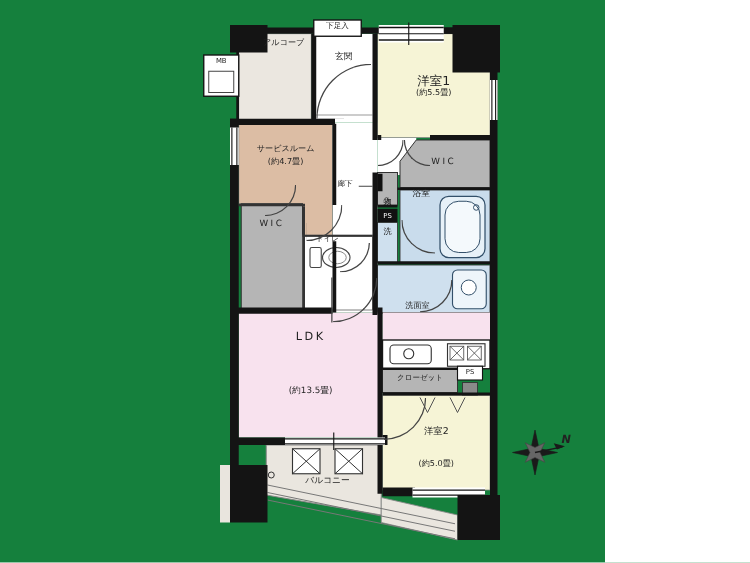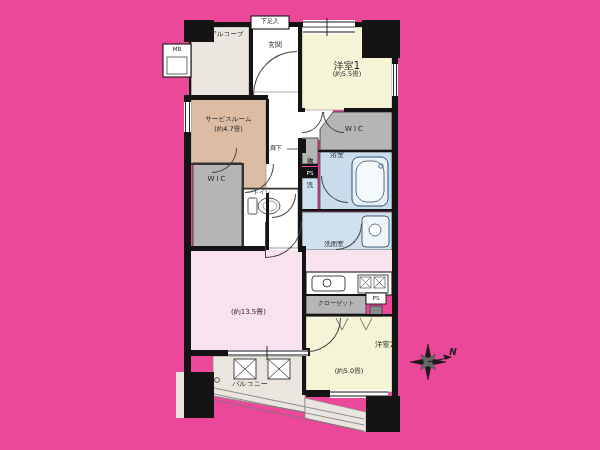--- a/index.html
+++ b/index.html
@@ -1,16 +1,16 @@
 <!DOCTYPE html>
 <html><head>
 <meta charset="utf-8">
 <style>
   html,body{margin:0;padding:0;background:#fff;}
-  #stage{position:relative;width:600px;height:450px;background:#ec4899;overflow:hidden;
+  #stage{position:relative;width:484px;height:450px;background:#15803d;overflow:hidden;
          font-family:"DejaVu Sans",sans-serif;color:#1a1a1a;}
   #plan-svg{position:absolute;left:0;top:0;}
   .lbl{position:absolute;text-align:center;white-space:nowrap;line-height:1.1;
        color:#222;letter-spacing:0;}
   .vert{writing-mode:vertical-rl;text-orientation:upright;}
   
   .arc{position:absolute;box-sizing:border-box;}
   .arc-tl{border-top:1.1px solid #444;border-left:1.1px solid #444;border-top-left-radius:100% 100%;}
   .arc-bl{border-bottom:1.1px solid #444;border-left:1.1px solid #444;border-bottom-left-radius:100% 100%;}
   .arc-br{border-bottom:1.1px solid #444;border-right:1.1px solid #444;border-bottom-right-radius:100% 100%;}
@@ -178,22 +178,23 @@
 <div class="lbl" style="left:191px;top:116px;width:75px;font-size:6.5px;">サービスルーム</div>
 <div class="lbl" style="left:191px;top:126px;width:75px;font-size:6.5px;">(約4.7畳)</div>
 <div class="lbl" style="left:193px;top:176px;width:49px;font-size:7px;letter-spacing:2px;">WIC</div>
 <div class="lbl" style="left:240px;top:189px;width:44px;font-size:6px;">トイレ</div>
 <div class="lbl" style="left:266px;top:145px;width:20px;font-size:6px;">廊下</div>
 <div class="lbl vert" style="left:306px;top:140px;height:24px;font-size:6.5px;">物入</div>
 <div class="lbl" style="left:302px;top:169.5px;width:16px;font-size:5.5px;color:#fff;">PS</div>
 <div class="lbl" style="left:302px;top:182px;width:16px;font-size:6.5px;">洗</div>
 <div class="lbl" style="left:320px;top:152px;width:34px;font-size:7px;">浴室</div>
 <div class="lbl" style="left:314px;top:209px;width:40px;font-size:6.5px;margin-top:32px;">洗面室</div>
+<div class="lbl" style="left:191px;top:266px;width:115px;font-size:9px;letter-spacing:2px;">LDK</div>
 <div class="lbl" style="left:191px;top:278px;width:115px;font-size:7px;margin-top:31px;">(約13.5畳)</div>
 <div class="lbl" style="left:306px;top:299.5px;width:60px;font-size:6px;">クローゼット</div>
 <div class="lbl" style="left:366px;top:295px;width:20px;font-size:5.5px;">PS</div>
-<div class="lbl" style="left:306px;top:341px;width:86px;font-size:7.5px;margin-left:36px;">洋室2</div>
+<div class="lbl" style="left:306px;top:341px;width:86px;font-size:7.5px;">洋室2</div>
 <div class="lbl" style="left:306px;top:352px;width:86px;font-size:6.5px;margin-top:16px;">(約5.0畳)</div>
-<div class="lbl" style="left:218px;top:381px;width:64px;font-size:7px;">バルコニー</div>
+<div class="lbl" style="left:230px;top:381px;width:64px;font-size:7px;">バルコニー</div>
 <div class="lbl" style="left:446px;top:348px;width:14px;font-size:9px;font-style:italic;font-weight:bold;">N</div>
 
 
 </div>
 
 </body></html>

